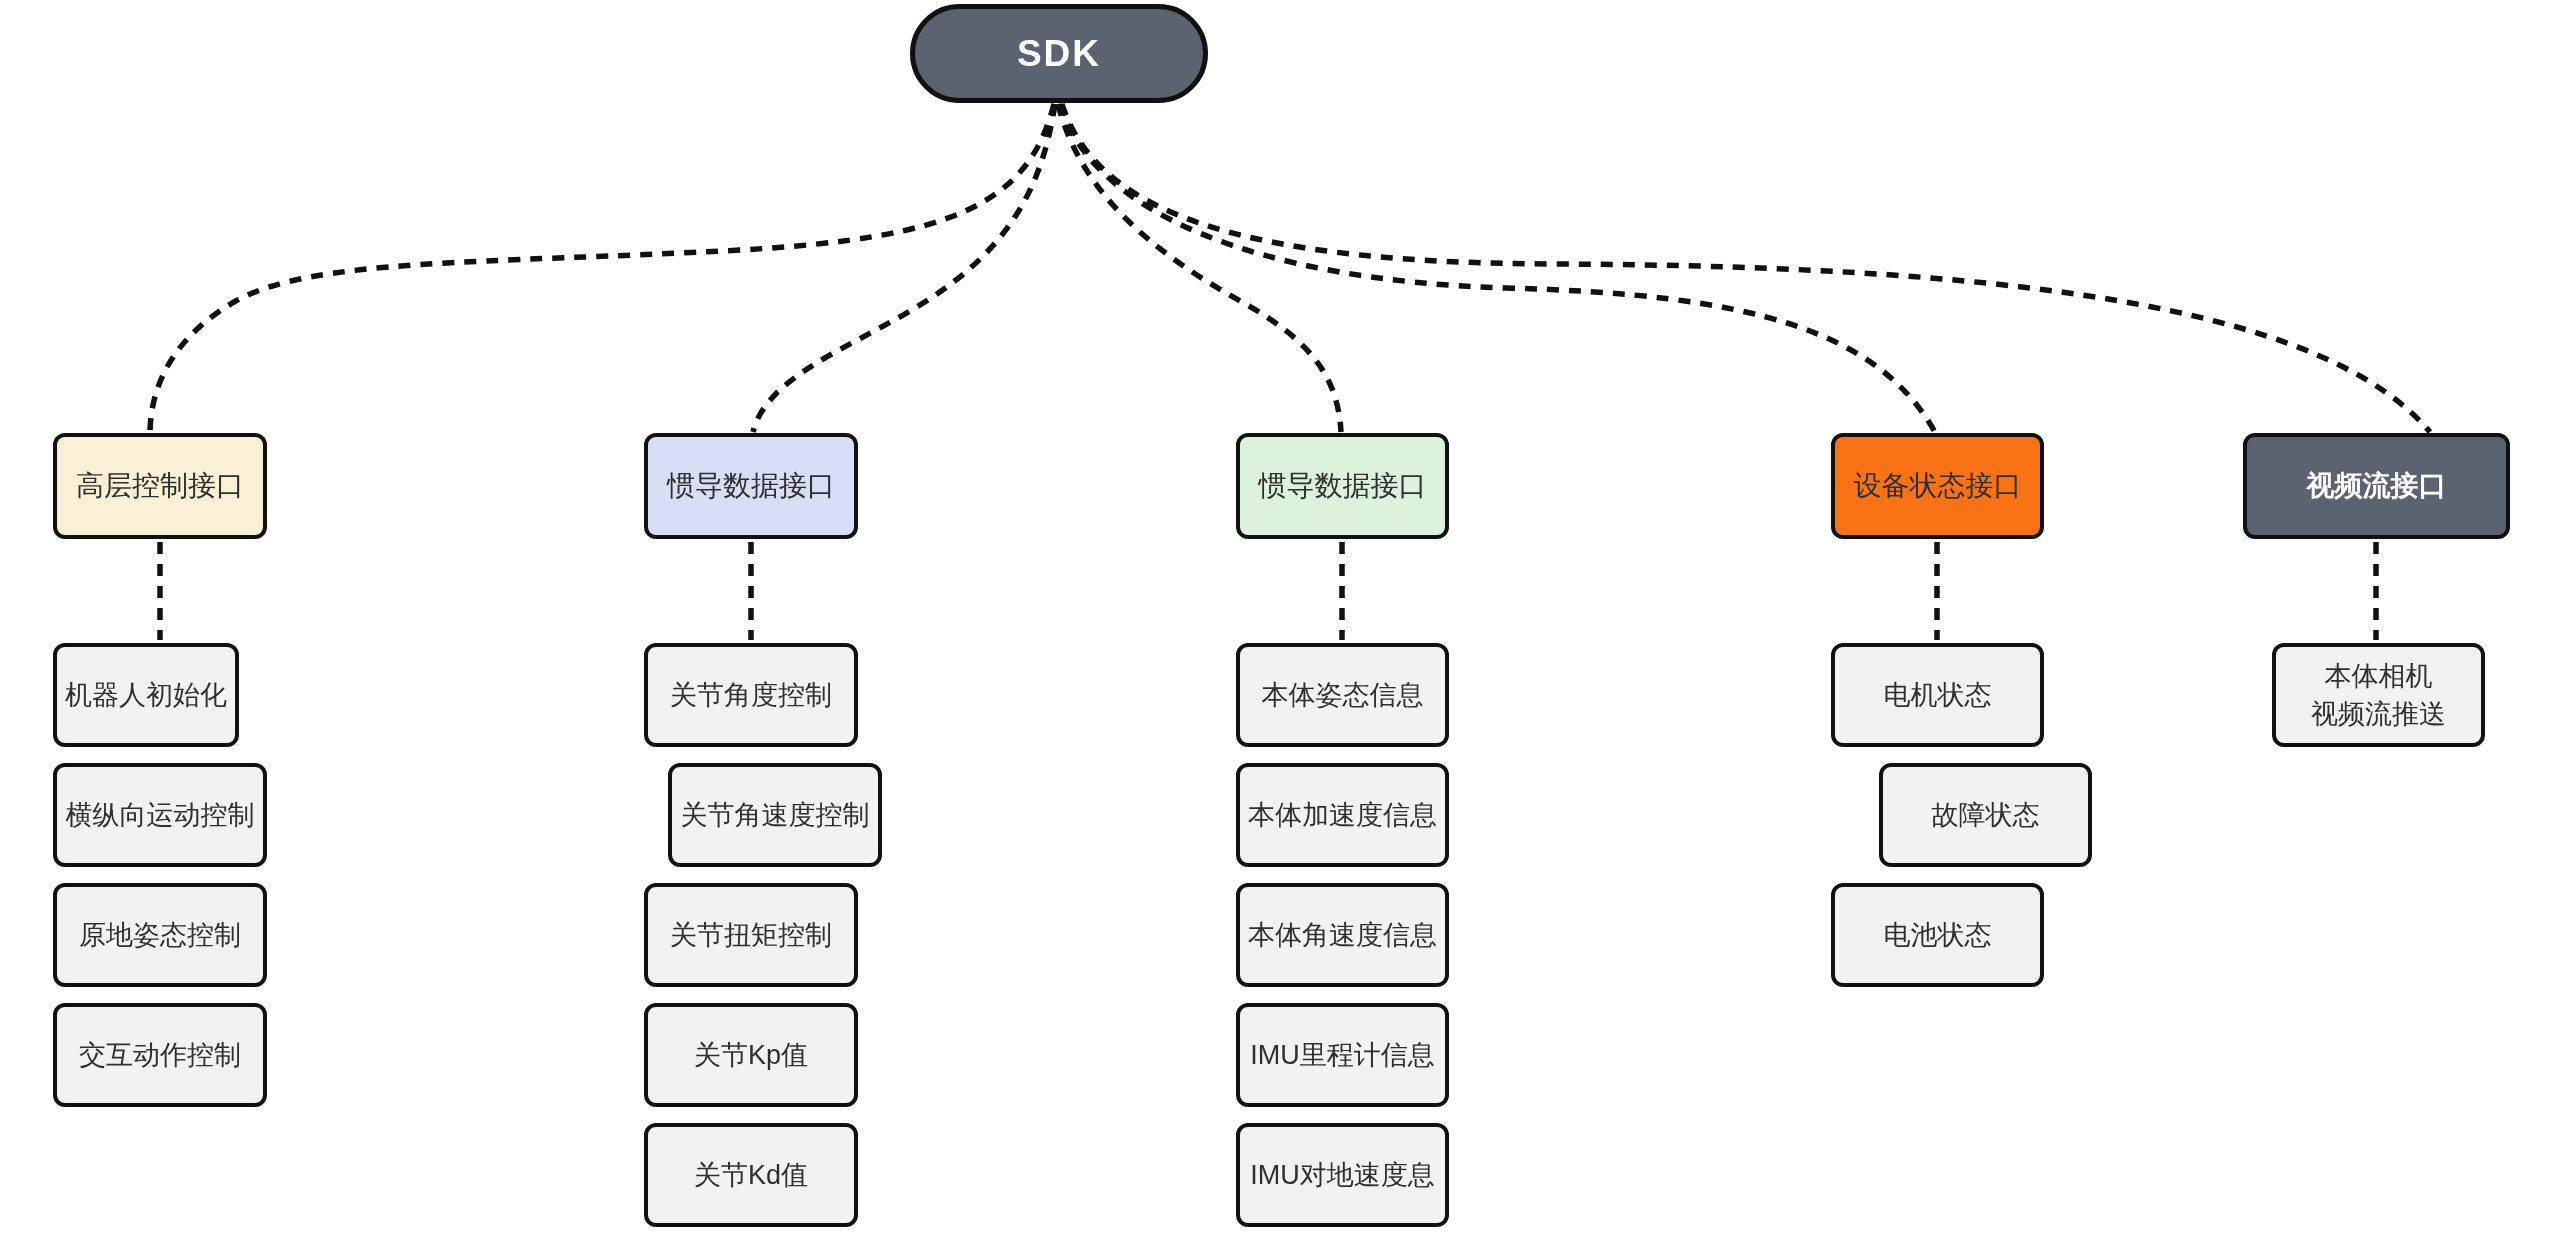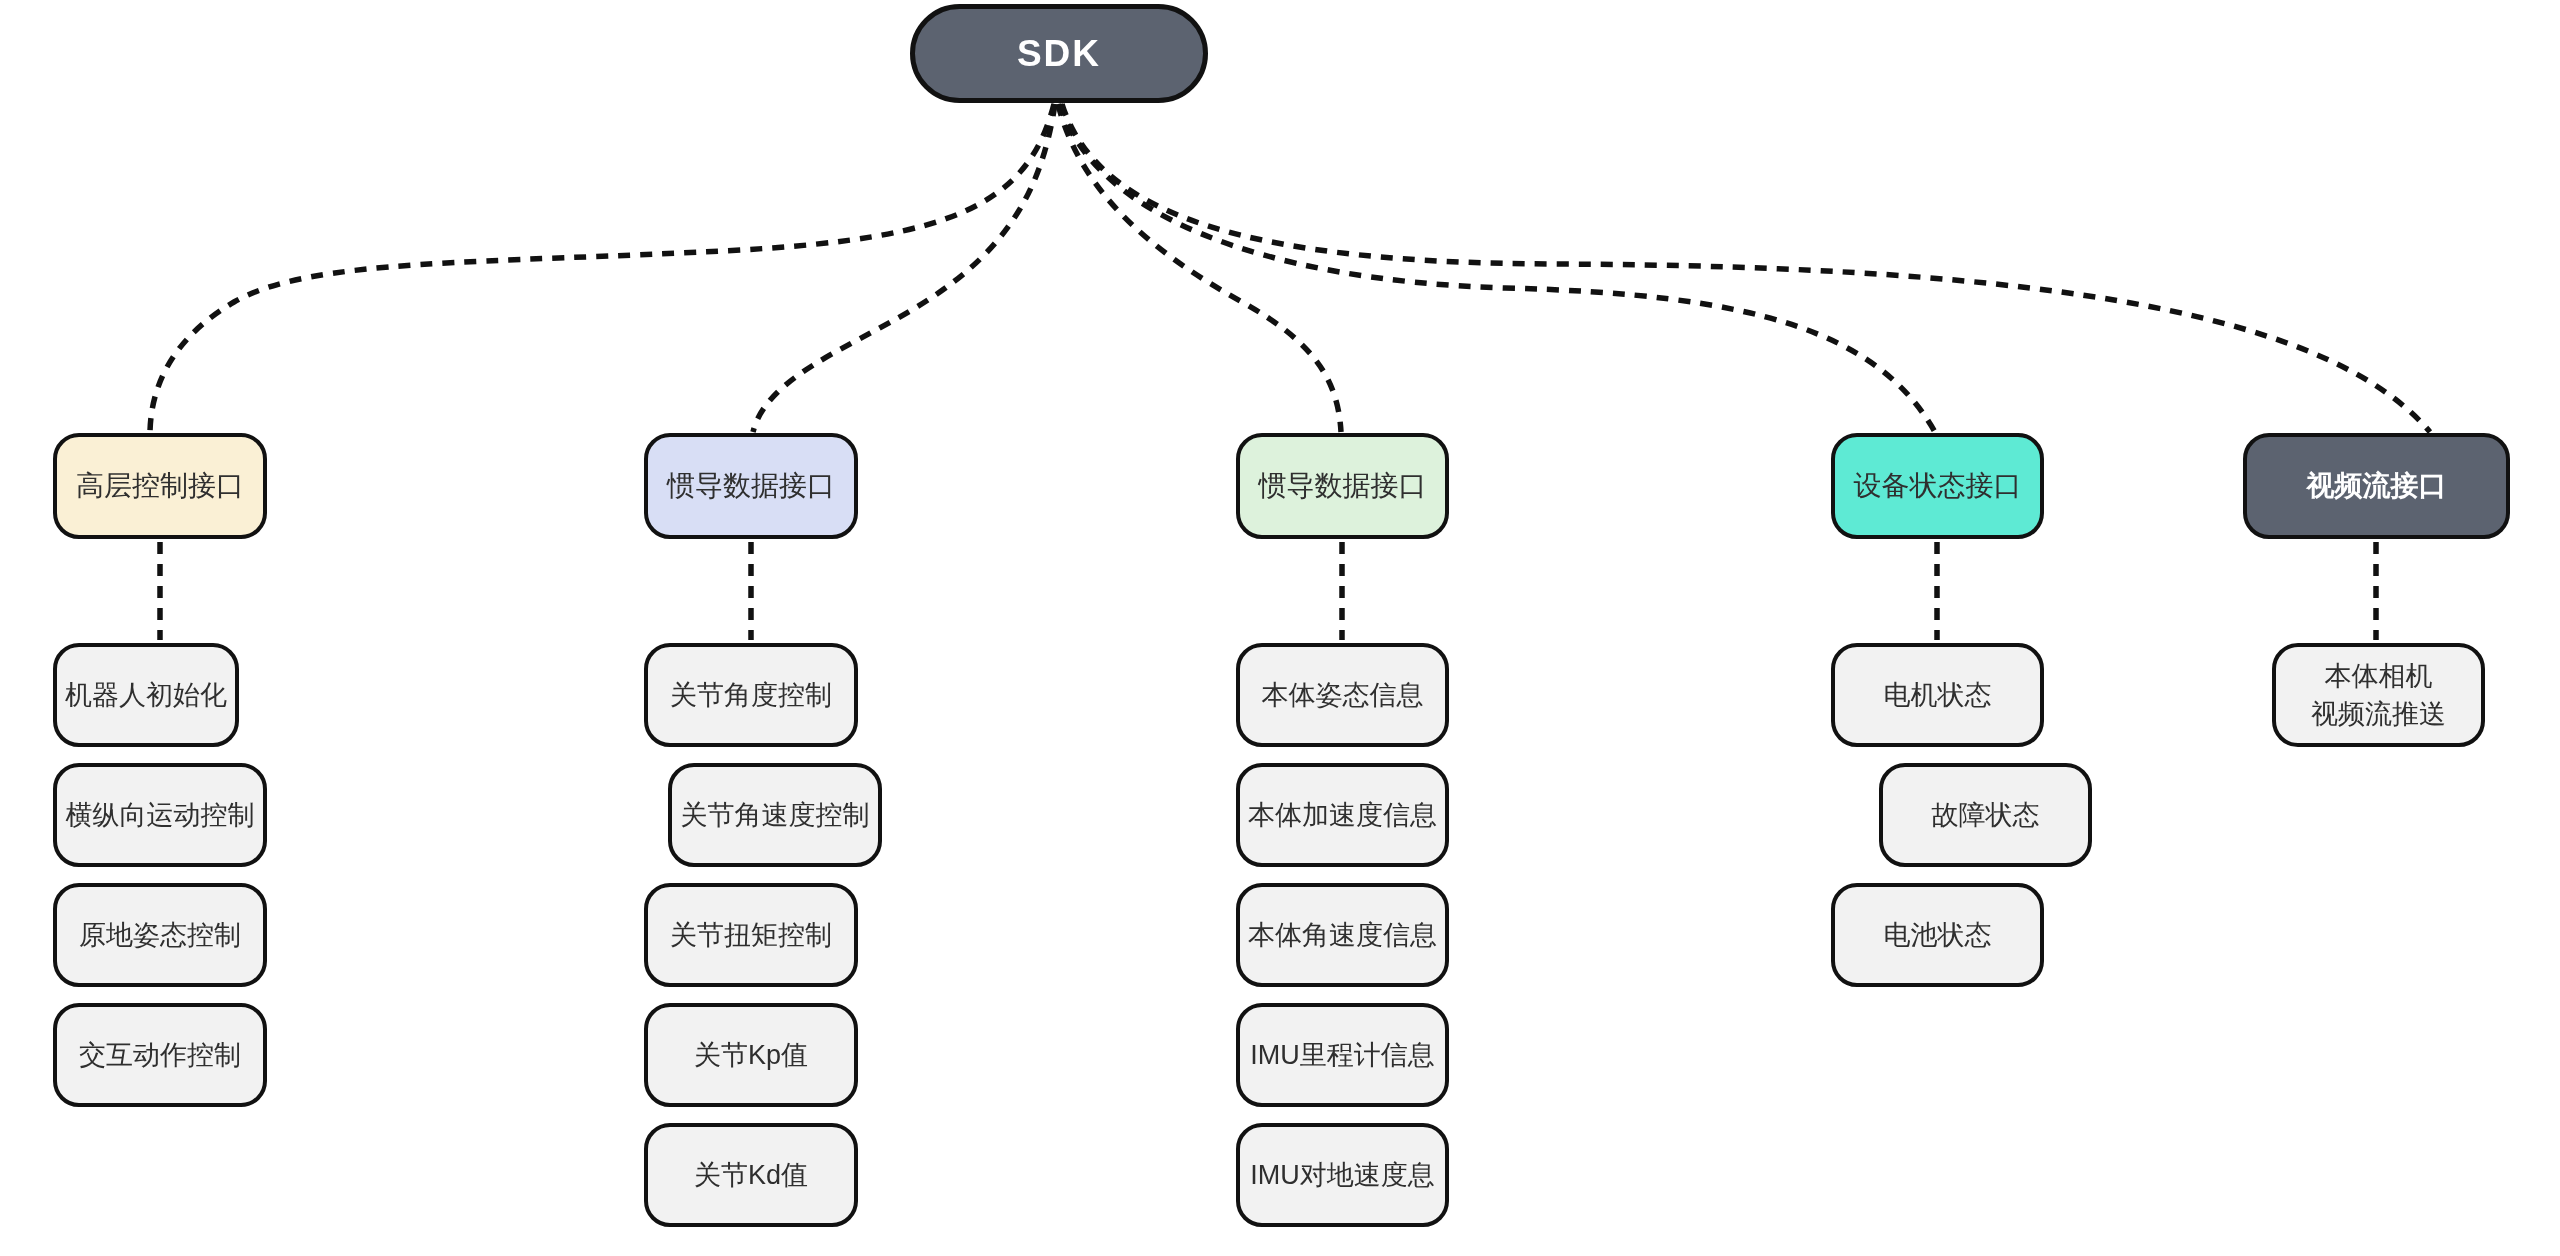--- a/index.html
+++ b/index.html
@@ -23,21 +23,21 @@
     pointer-events: none;
   }
   .node {
     position: absolute;
     box-sizing: border-box;
     display: flex;
     align-items: center;
     justify-content: center;
     text-align: center;
     border: 4px solid #111111;
-    border-radius: 26px;
+    border-radius: 12px;
     background: #f2f2f2;
     color: #2f2f2f;
     font-size: 27px;
     line-height: 38px;
     cursor: default;
   }
   .root-node {
     border-radius: 52px;
     border-width: 5px;
     font-size: 37px;
@@ -76,21 +76,21 @@
 
   <div class="node cat-node" style="left: 53px; top: 433px; width: 214px; height: 106px; background-color: rgb(250, 240, 213); color: rgb(47, 47, 47);">
     <span>高层控制接口</span>
   </div>
   <div class="node cat-node" style="left: 644px; top: 433px; width: 214px; height: 106px; background-color: rgb(216, 222, 245); color: rgb(47, 47, 47);">
     <span>惯导数据接口</span>
   </div>
   <div class="node cat-node" style="left: 1236px; top: 433px; width: 213px; height: 106px; background-color: rgb(221, 242, 220); color: rgb(47, 47, 47);">
     <span>惯导数据接口</span>
   </div>
-  <div class="node cat-node" style="left: 1831px; top: 433px; width: 213px; height: 106px; background-color: #5eead4; color: rgb(47, 47, 47);">
+  <div class="node cat-node" style="left: 1831px; top: 433px; width: 213px; height: 106px; background-color: #f97316; color: rgb(47, 47, 47);">
     <span>设备状态接口</span>
   </div>
   <div class="node cat-node bold-label" style="left: 2243px; top: 433px; width: 267px; height: 106px; background-color: rgb(92, 99, 112); color: rgb(255, 255, 255);">
     <span>视频流接口</span>
   </div>
 
   <div class="node" style="left:53px; top:643px; width:186px; height:104px;">
     <span>机器人初始化</span>
   </div>
   <div class="node" style="left:53px; top:763px; width:214px; height:104px;">

